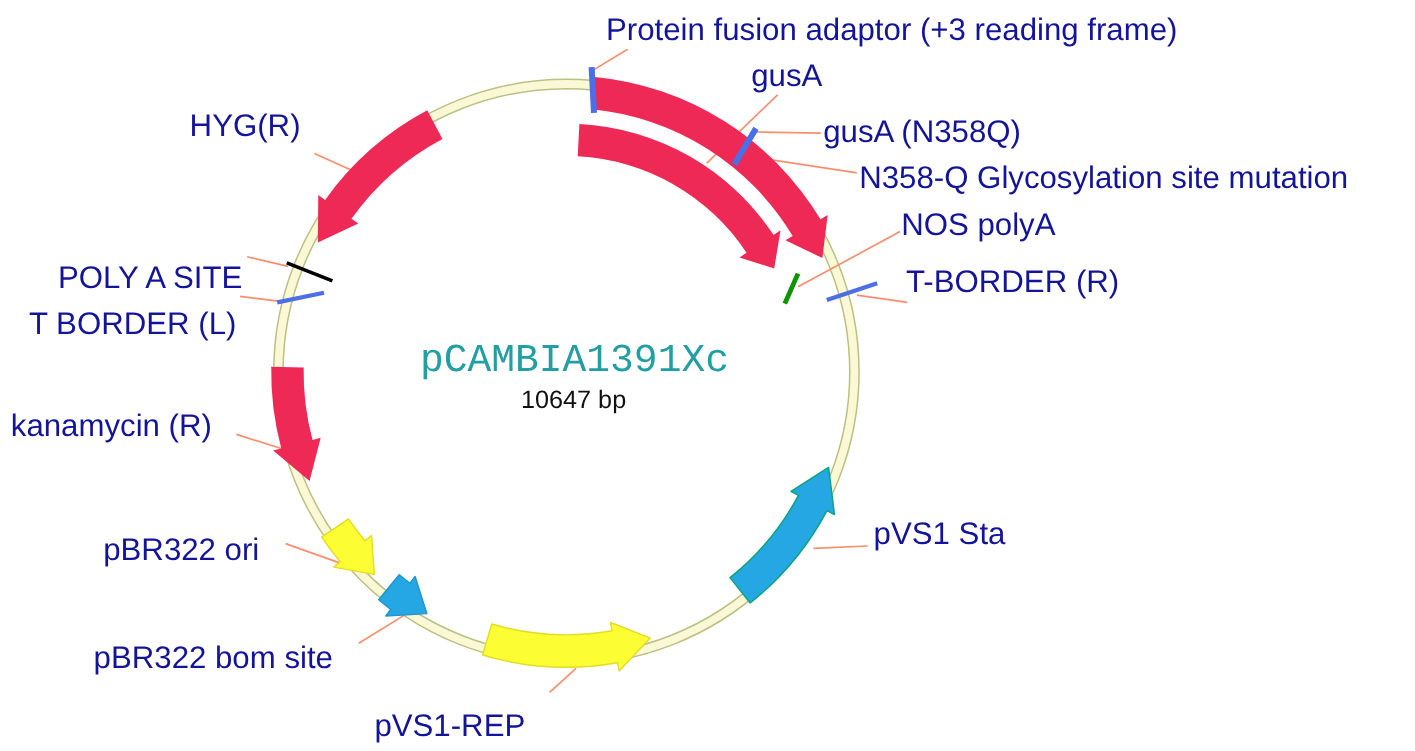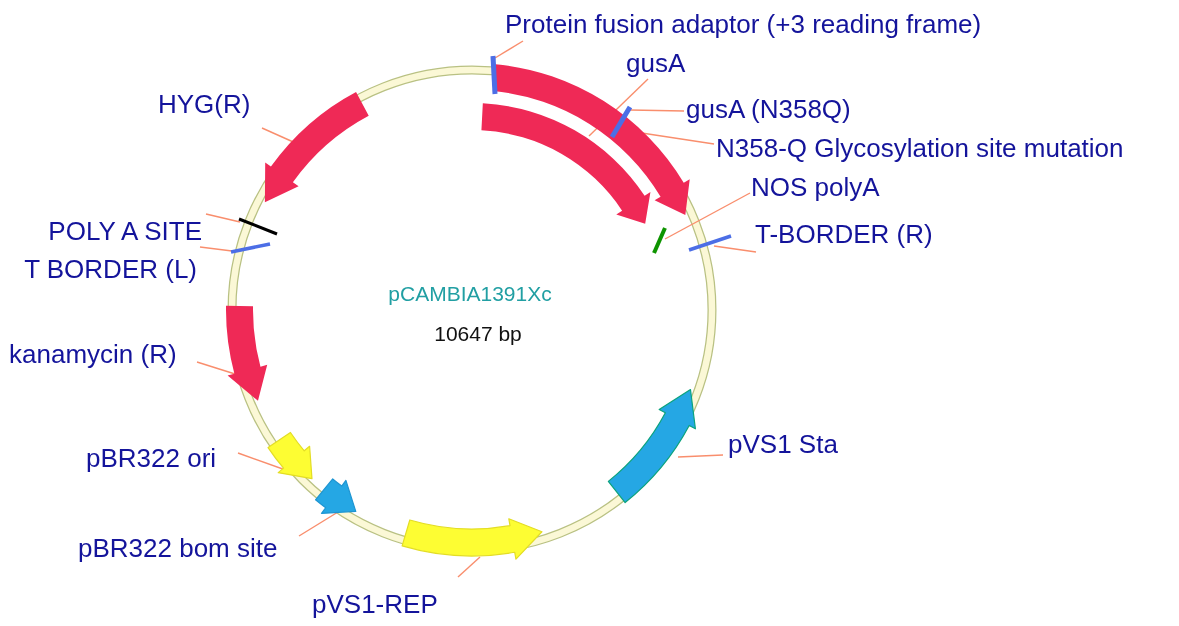--- a/index.html
+++ b/index.html
@@ -11,22 +11,22 @@
     font-family:"Liberation Sans", sans-serif;
   }
   #map-svg{position:absolute;left:0;top:0;}
   .center-label{
     position:absolute;
     text-align:center;
     pointer-events:none;
   }
   #plasmid-name{
     left:350px;top:282px;width:240px;
-    font-size:21px;
-    font-family:Liberation Sans, sans-serif;
+    font-size:33px;
+    font-family:Liberation Mono, monospace;
   }
   #plasmid-size{
     left:388px;top:322px;width:180px;
     font-size:21px;
     font-family:Liberation Sans, sans-serif;
   }
   svg text{
     font-family:"Liberation Sans", sans-serif;
     font-size:26px;
   }

